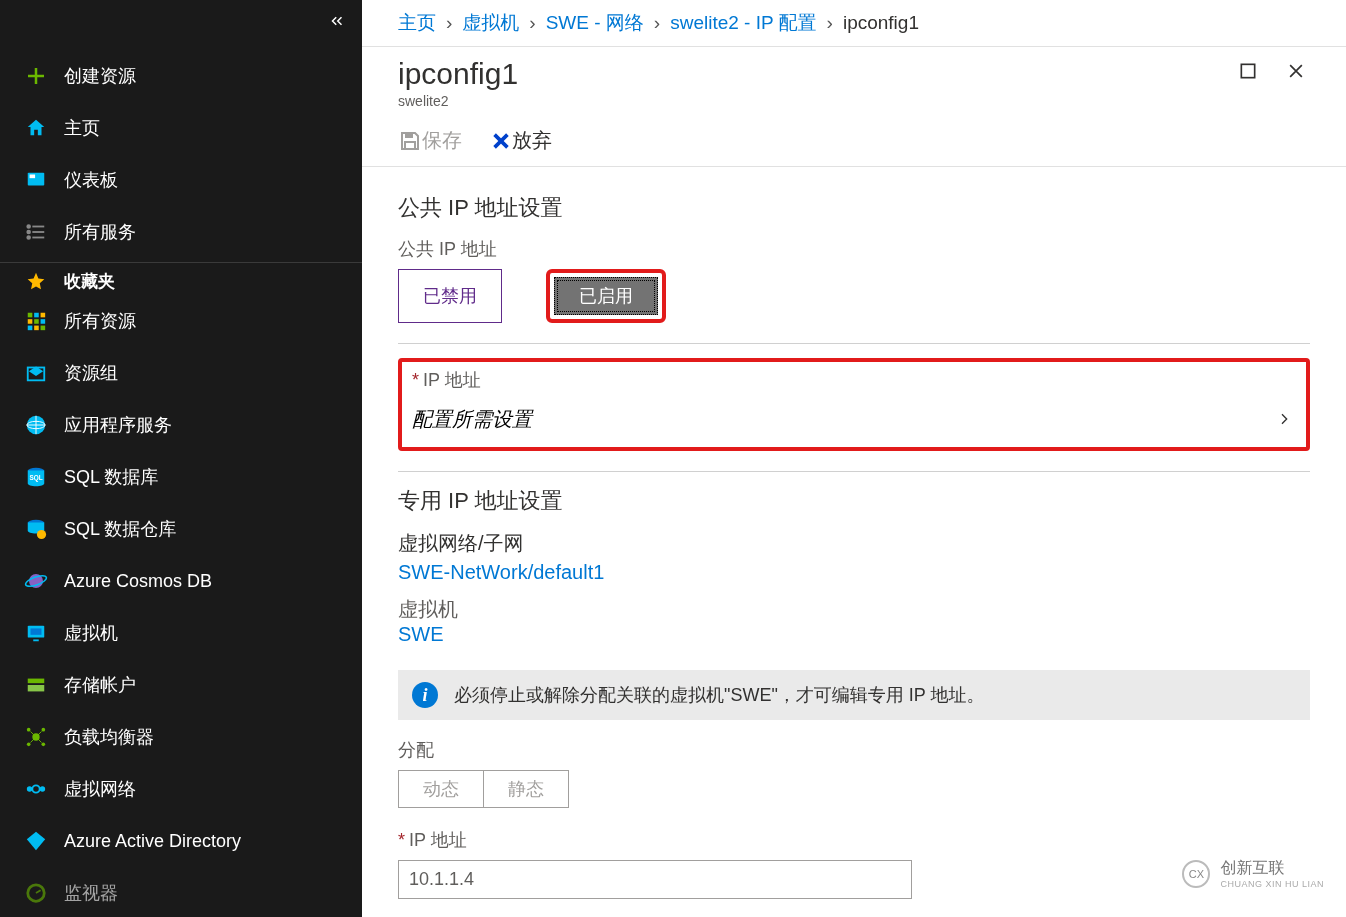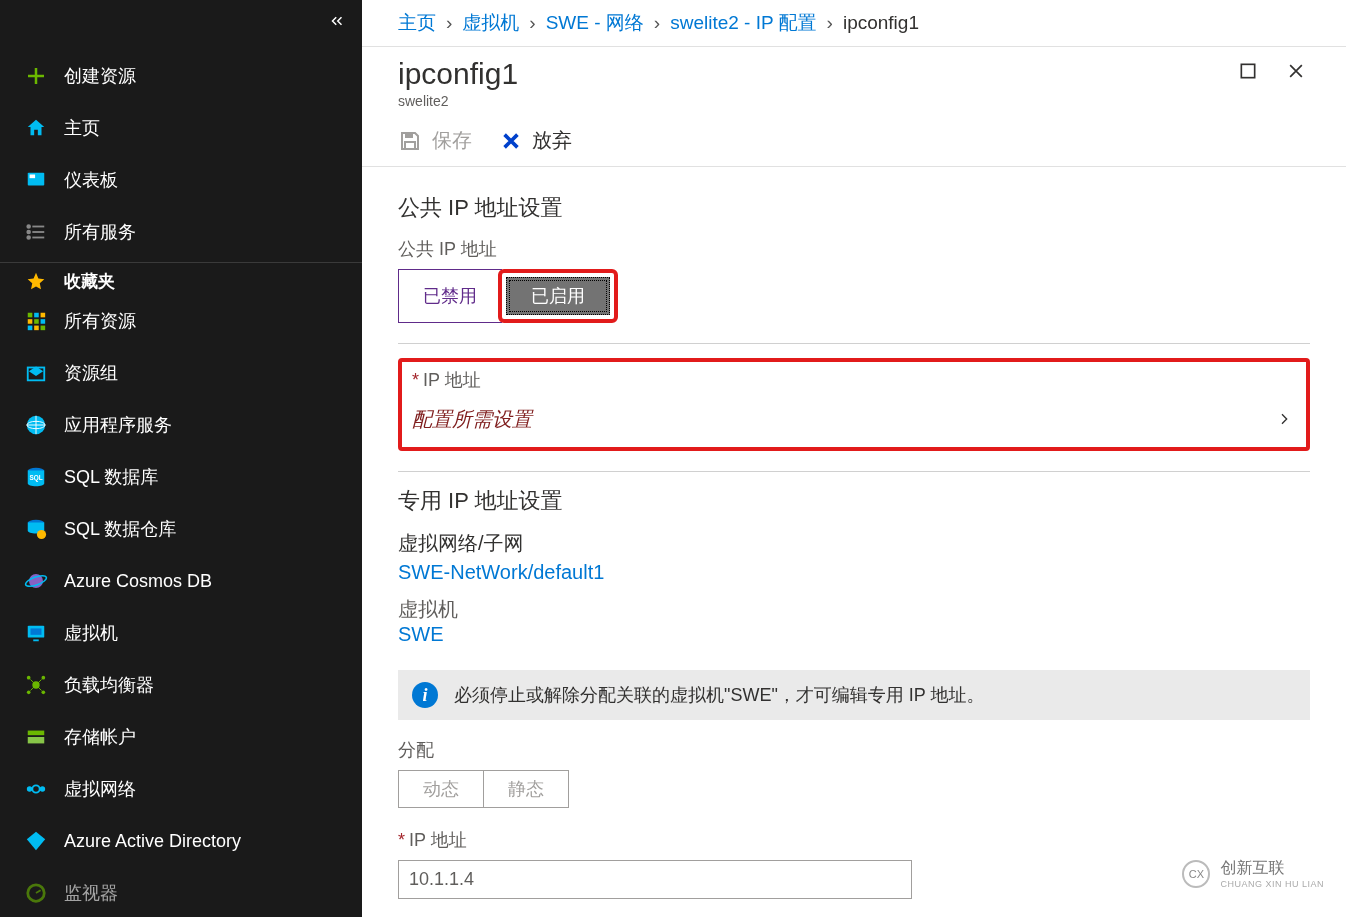--- a/index.html
+++ b/index.html
@@ -23,41 +23,41 @@
   .breadcrumb .sep { color: #555; }
   .breadcrumb .current { color: #323130; }
 
   .header { display:flex; align-items: flex-start; justify-content: space-between; padding: 10px 36px 0 36px; }
   .header h1 { font-size: 30px; font-weight: 400; }
   .header .sub { font-size: 14px; color: #605e5c; margin-top: 2px; }
   .header-controls { display:flex; gap: 20px; }
   .hc-btn { width: 28px; height: 28px; display:flex; align-items:center; justify-content:center; cursor:pointer; }
 
   .toolbar { display:flex; align-items:center; gap: 28px; padding: 18px 36px 12px 36px; border-bottom: 1px solid #e1e1e1; font-size: 20px; }
-  .tb-btn { display:flex; align-items:center; gap: 10px; cursor:pointer;text-align:center; }
+  .tb-btn { display:flex; align-items:center; gap: 0; cursor:pointer;text-align:center; }
   .tb-btn.disabled { color: #a19f9d; cursor: default; }
 
   .content { padding: 18px 36px; overflow-y: auto; }
   .sec-title { font-size: 22px; font-weight: 400; margin-top: 8px; margin-bottom: 14px; }
   .field-label { font-size: 18px; color: #605e5c; margin-bottom: 8px; }
   .field-label .req { color: #a4262c; margin-right: 4px; }
 
   .toggle-grp { display:flex; }
   .toggle-btn { padding: 6px 24px; font-size: 18px; border: 1px solid #602b8a; background: #fff; color: #602b8a; cursor:pointer; }
   .toggle-btn.active { background: #737373; color: #fff; border: 1px dotted #000; outline: 1px dotted #000; outline-offset: -4px; }
   .toggle-btn + .toggle-btn { border-left: none; }
 
   .toggle-grp-disabled .toggle-btn { border-color: #a19f9d; color: #a19f9d; cursor: default; }
 
   .highlight-red { border: 4px solid #e21b1b; border-radius: 6px; padding: 4px; display:inline-block; }
 
   .divider { border:none; border-top:1px solid #d0d0d0; margin: 20px 0 14px 0; }
 
   .ip-row { display:flex; align-items:center; justify-content:space-between; padding: 6px 4px 8px 0; cursor:pointer; }
-  .ip-row .placeholder { font-style: italic; font-size: 20px; color: #7f1d1d; }
+  .ip-row .placeholder { font-style: italic; font-size: 20px; color: #000000; }
   .ip-row .chev { font-size: 22px; color: #323130; }
   .ip-block-highlight { border: 4px solid #e21b1b; border-radius: 4px; padding: 6px 10px 6px 10px; margin-top: 2px; }
 
   .link { color: #0078d4; font-size: 20px; }
 
   .info-bar { display:flex; align-items:center; background: #eaeaea; padding: 12px 14px; margin: 24px 0 18px 0; font-size: 18px; }
   .info-bar .info-icon { width: 26px; height: 26px; border-radius: 50%; background: #0078d4; color:#fff; display:flex; align-items:center; justify-content:center; margin-right: 16px; font-weight: bold; font-family: serif; font-style: italic; }
 
   .text-input { width: 514px; padding: 8px 10px; font-size: 18px; border: 1px solid #a19f9d; color: #605e5c; background: #fff; }
 
@@ -196,38 +196,38 @@
             <rect x="3" y="4" width="18" height="13" rx="1" fill="#00bcf2"></rect>
             <rect x="9" y="19" width="6" height="2" fill="#00bcf2"></rect>
             <rect x="6" y="7" width="12" height="7" fill="#0078d4"></rect>
           </svg>
         </span>
       <span>虚拟机</span>
     </li>
     <li class="nav-item">
       <span class="icon-box">
           <svg width="22" height="22" viewBox="0 0 24 24">
+            <rect x="3" y="5" width="18" height="5" fill="#6bb700"></rect>
+            <rect x="3" y="12" width="18" height="7" fill="#87c548"></rect>
+          </svg>
+        </span>
+      <span>存储帐户</span>
+    </li>
+    <li class="nav-item">
+      <span class="icon-box">
+          <svg width="22" height="22" viewBox="0 0 24 24">
             <circle cx="12" cy="12" r="4" fill="#6bb700"></circle>
             <circle cx="4" cy="4" r="2" fill="#6bb700"></circle>
             <circle cx="20" cy="4" r="2" fill="#6bb700"></circle>
             <circle cx="4" cy="20" r="2" fill="#6bb700"></circle>
             <circle cx="20" cy="20" r="2" fill="#6bb700"></circle>
             <path d="M6 6l4 4M18 6l-4 4M6 18l4-4M18 18l-4-4" stroke="#6bb700"></path>
           </svg>
         </span>
       <span>负载均衡器</span>
-    </li>
-    <li class="nav-item">
-      <span class="icon-box">
-          <svg width="22" height="22" viewBox="0 0 24 24">
-            <rect x="3" y="5" width="18" height="5" fill="#6bb700"></rect>
-            <rect x="3" y="12" width="18" height="7" fill="#87c548"></rect>
-          </svg>
-        </span>
-      <span>存储帐户</span>
     </li>
     <li class="nav-item">
       <span class="icon-box">
           <svg width="22" height="22" viewBox="0 0 24 24" fill="none" stroke="#00bcf2" stroke-width="2">
             <path d="M3 12h4M17 12h4M8 12a4 4 0 018 0 4 4 0 01-8 0z"></path>
             <circle cx="5" cy="12" r="2" fill="#00bcf2"></circle>
             <circle cx="19" cy="12" r="2" fill="#00bcf2"></circle>
           </svg>
         </span>
       <span>虚拟网络</span>
@@ -301,21 +301,21 @@
       <span>放弃</span>
     </div>
   </div>
 
   <div class="content">
 
     <div class="sec-title">公共 IP 地址设置</div>
     <div class="field-label">公共 IP 地址</div>
 
     <div style="display:flex; align-items:center;">
-      <div class="toggle-grp" style="position:relative;">
+      <div class="toggle-grp" style="position:relative;gap:48px;">
         <button class="toggle-btn">已禁用</button>
         <span class="highlight-red" style="margin-left:-4px;">
           <button class="toggle-btn active">已启用</button>
         </span>
       </div>
     </div>
 
     <hr class="divider">
 
     <div class="ip-block-highlight">

